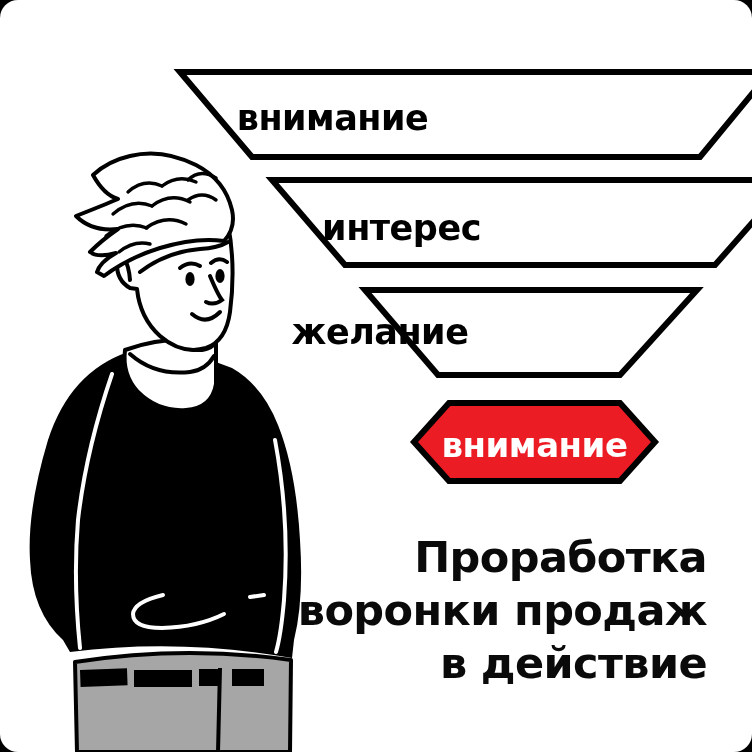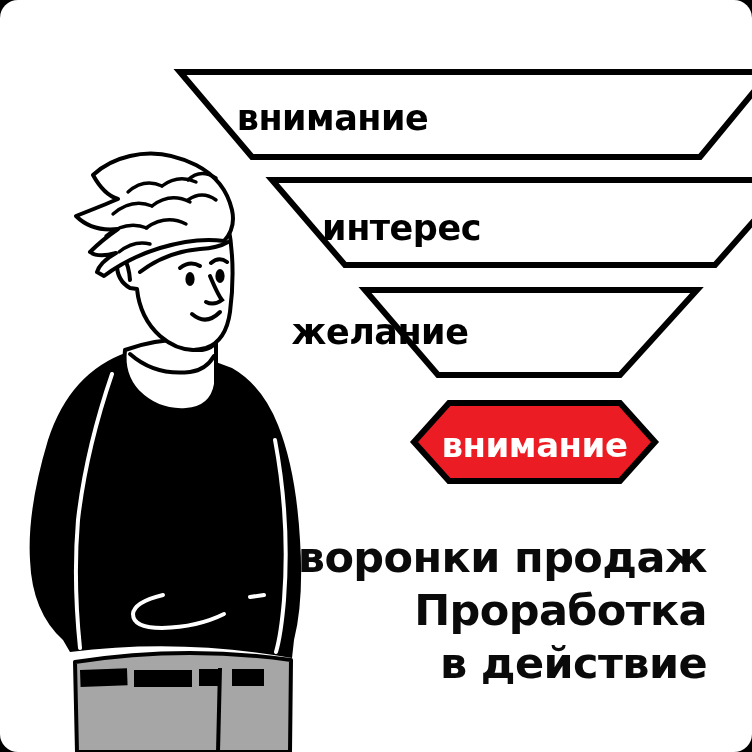--- a/index.html
+++ b/index.html
@@ -181,18 +181,18 @@
 
   <div class="funnel-label" id="label-attention">внимание</div>
 
   <div class="funnel-label" id="label-interest">интерес</div>
 
   <div class="funnel-label" id="label-desire">желание</div>
 
   <div class="funnel-label" id="label-action">внимание</div>
 
   <div id="headline">
+    <span class="ln">Проработка</span>
     <span class="ln">воронки продаж</span>
-    <span class="ln">Проработка</span>
     <span class="ln">в действие</span>
   </div>
 
 </div>
 
 </body></html>

